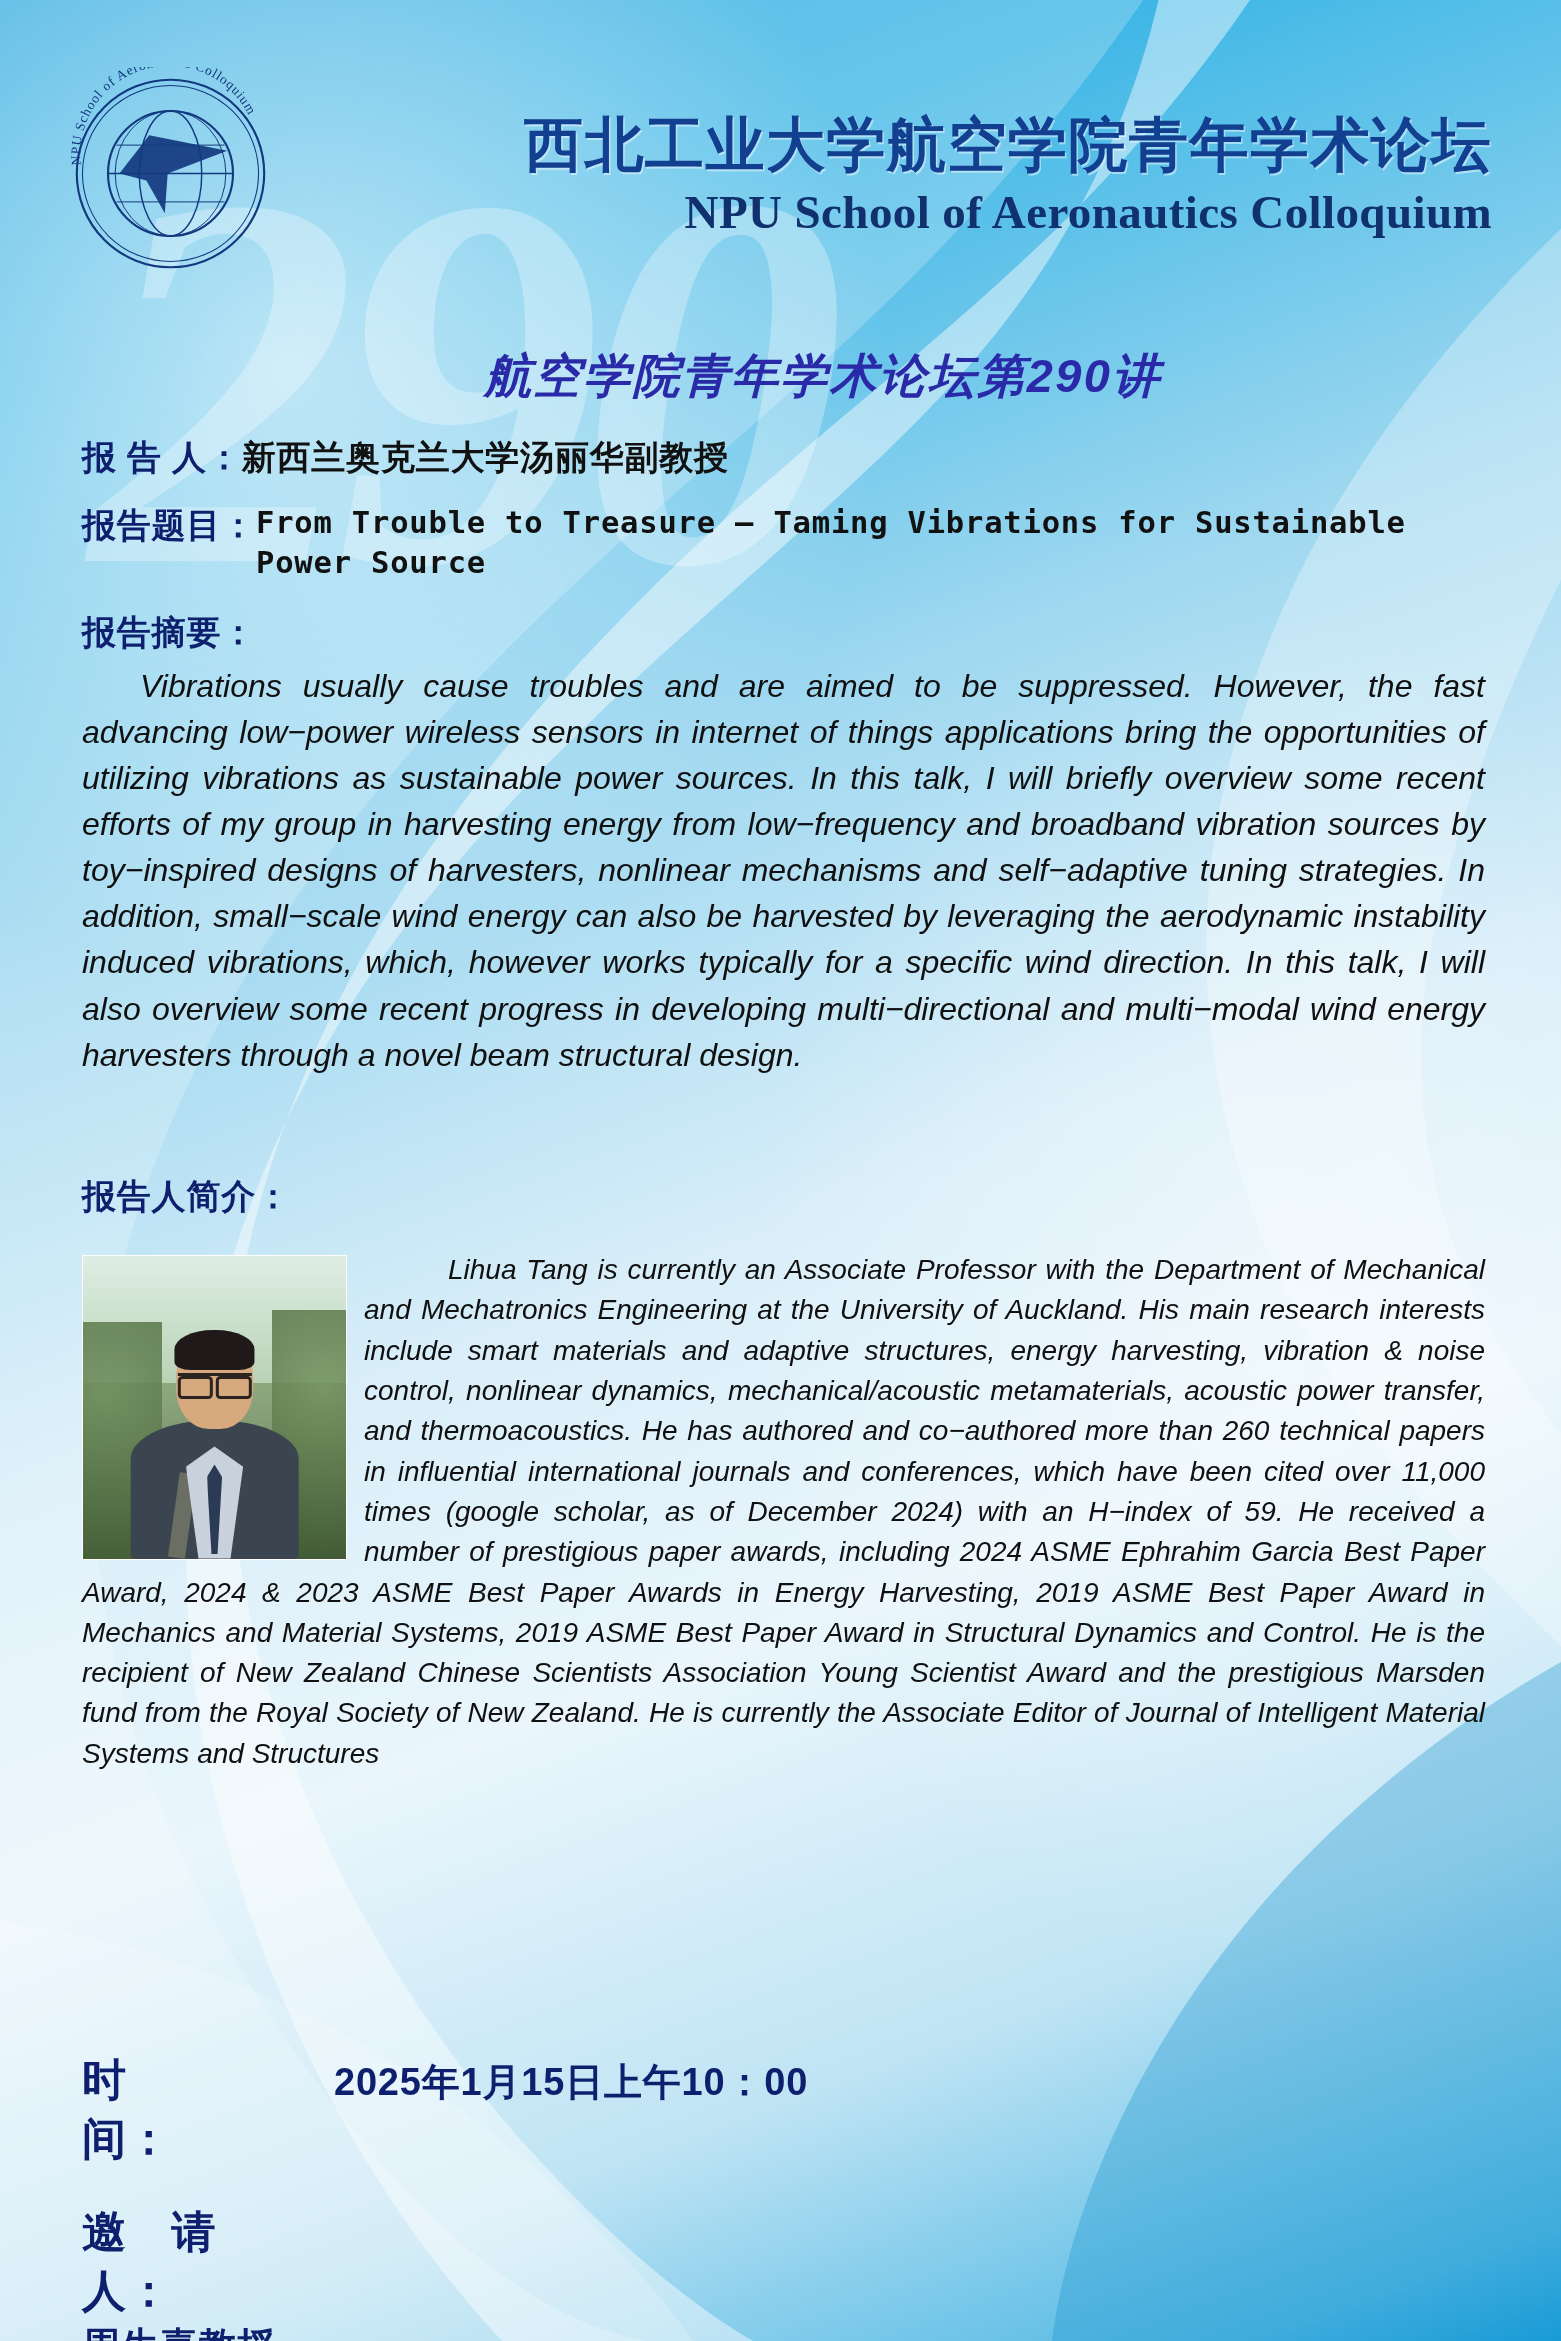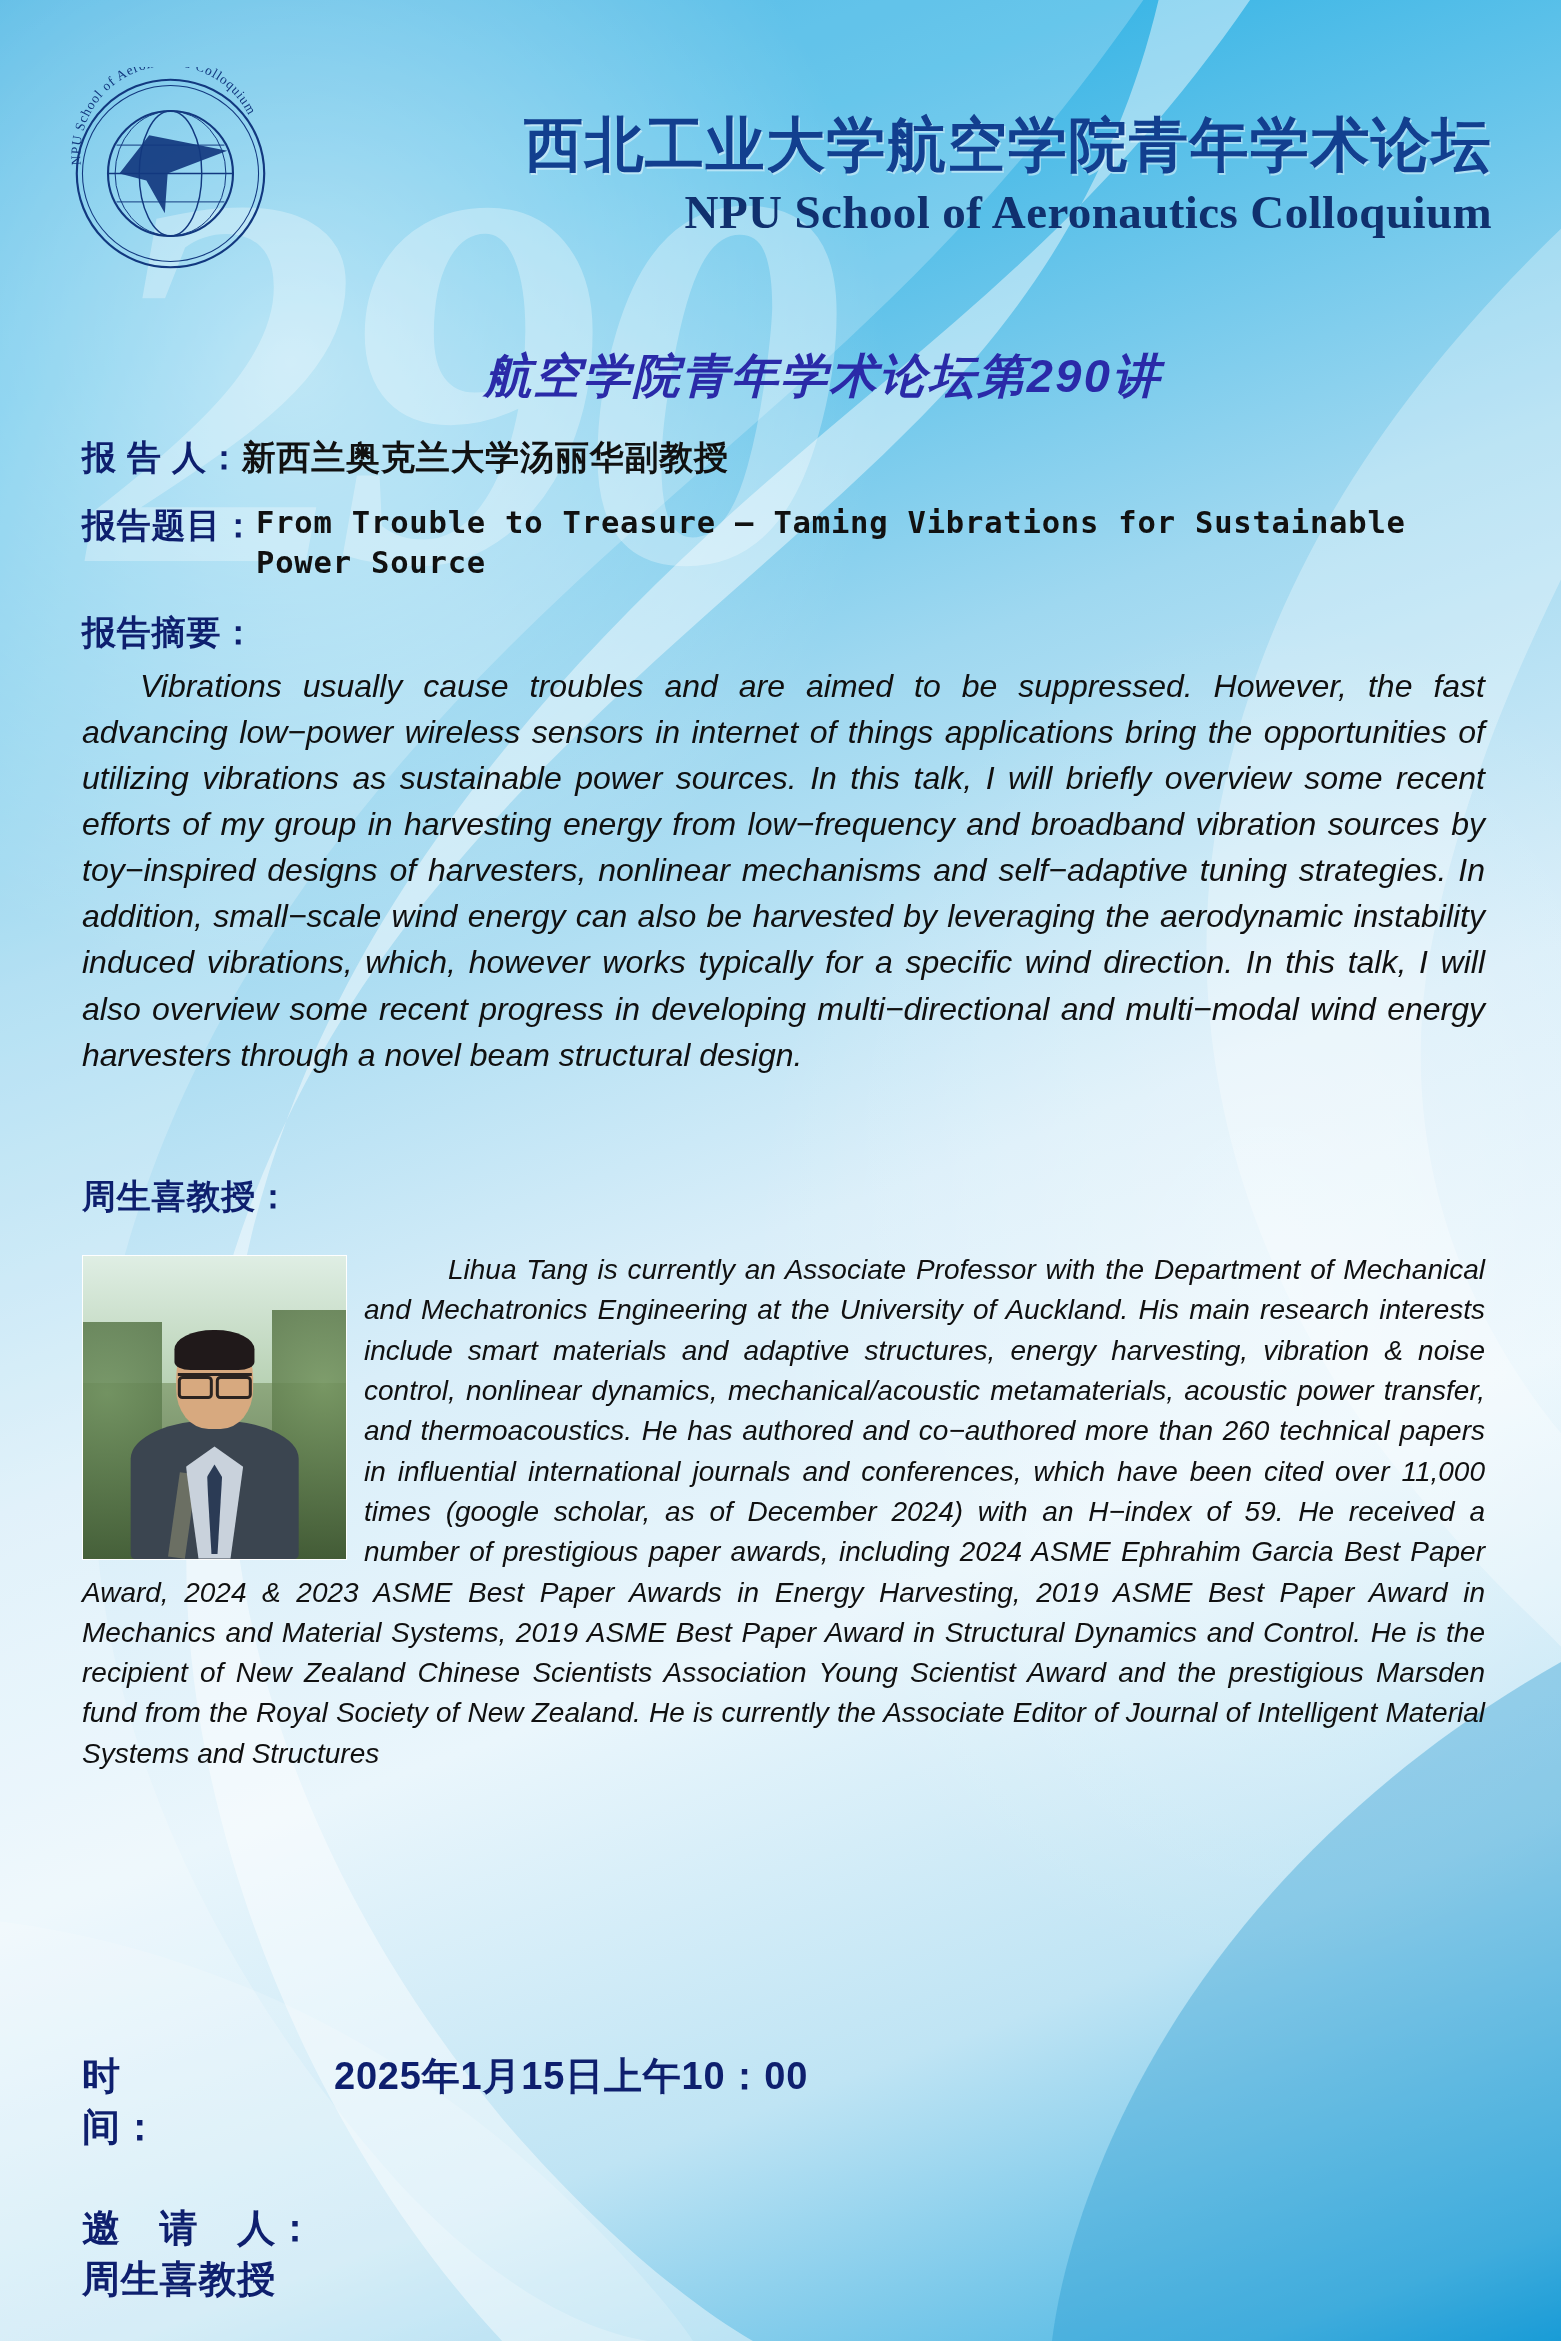--- a/index.html
+++ b/index.html
@@ -176,21 +176,21 @@
   .bio-photo .glasses::before { left:0; }
   .bio-photo .glasses::after { right:0; }
   .bio-photo .strap { position:absolute; left:26%; bottom:0; width:10%; height:38%; background:#6b6f63; transform:rotate(8deg); }
   .bio-wrap .indent { display:inline-block; width:84px; }
 
   
   .foot { position:absolute; left:82px; display:flex; align-items:baseline; }
   .foot .k {
     font-family:"Liberation Sans", sans-serif;
     font-weight:700;
-    font-size:38px;
+    font-size:44px;
     color:#0e1f6e;
     width:252px;
     display:inline-block;
     letter-spacing:0.8px;
   }
   .foot .v {
     font-family:"Liberation Sans", sans-serif;
     font-weight:700;
     font-size:38px;
     color:#0e1f6e;
@@ -253,21 +253,21 @@
   </div>
 
   <div class="field" id="abstract-head">
     <span class="flabel">报告摘要：</span>
   </div>
   <div class="abstract-text">
     <span class="indent"></span><span>Vibrations usually cause troubles and are aimed to be suppressed. However, the fast advancing low−power wireless sensors in internet of things applications bring the opportunities of utilizing vibrations as sustainable power sources. In this talk, I will briefly overview some recent efforts of my group in harvesting energy from low−frequency and broadband vibration sources by toy−inspired designs of harvesters, nonlinear mechanisms and self−adaptive tuning strategies. In addition, small−scale wind energy can also be harvested by leveraging the aerodynamic instability induced vibrations, which, however works typically for a specific wind direction. In this talk, I will also overview some recent progress in developing multi−directional and multi−modal wind energy harvesters through a novel beam structural design.</span>
   </div>
 
   <div class="field" id="bio-head">
-    <span class="flabel">周生喜教授：</span>
+    <span class="flabel">报告人简介：</span>
   </div>
 
   <div class="bio-wrap">
     <div class="bio-photo">
       <div class="sky"></div>
       <div class="floor"></div>
       <div class="path"></div>
       <div class="plantL"></div>
       <div class="plantR"></div>
       <div class="person">

